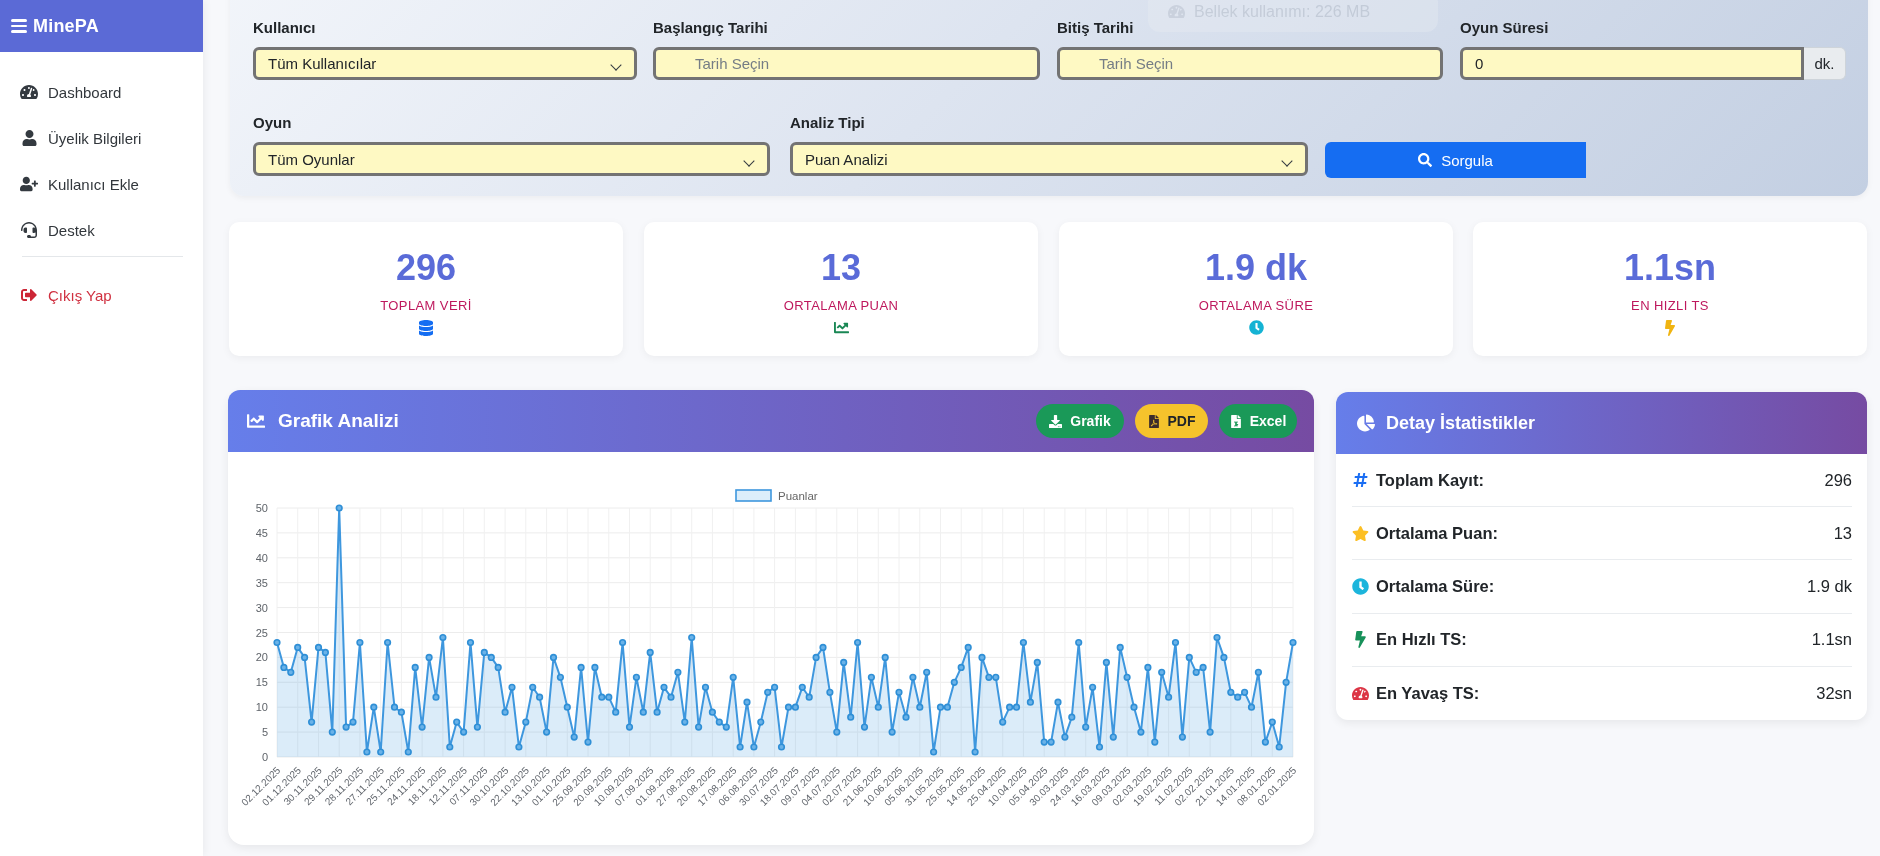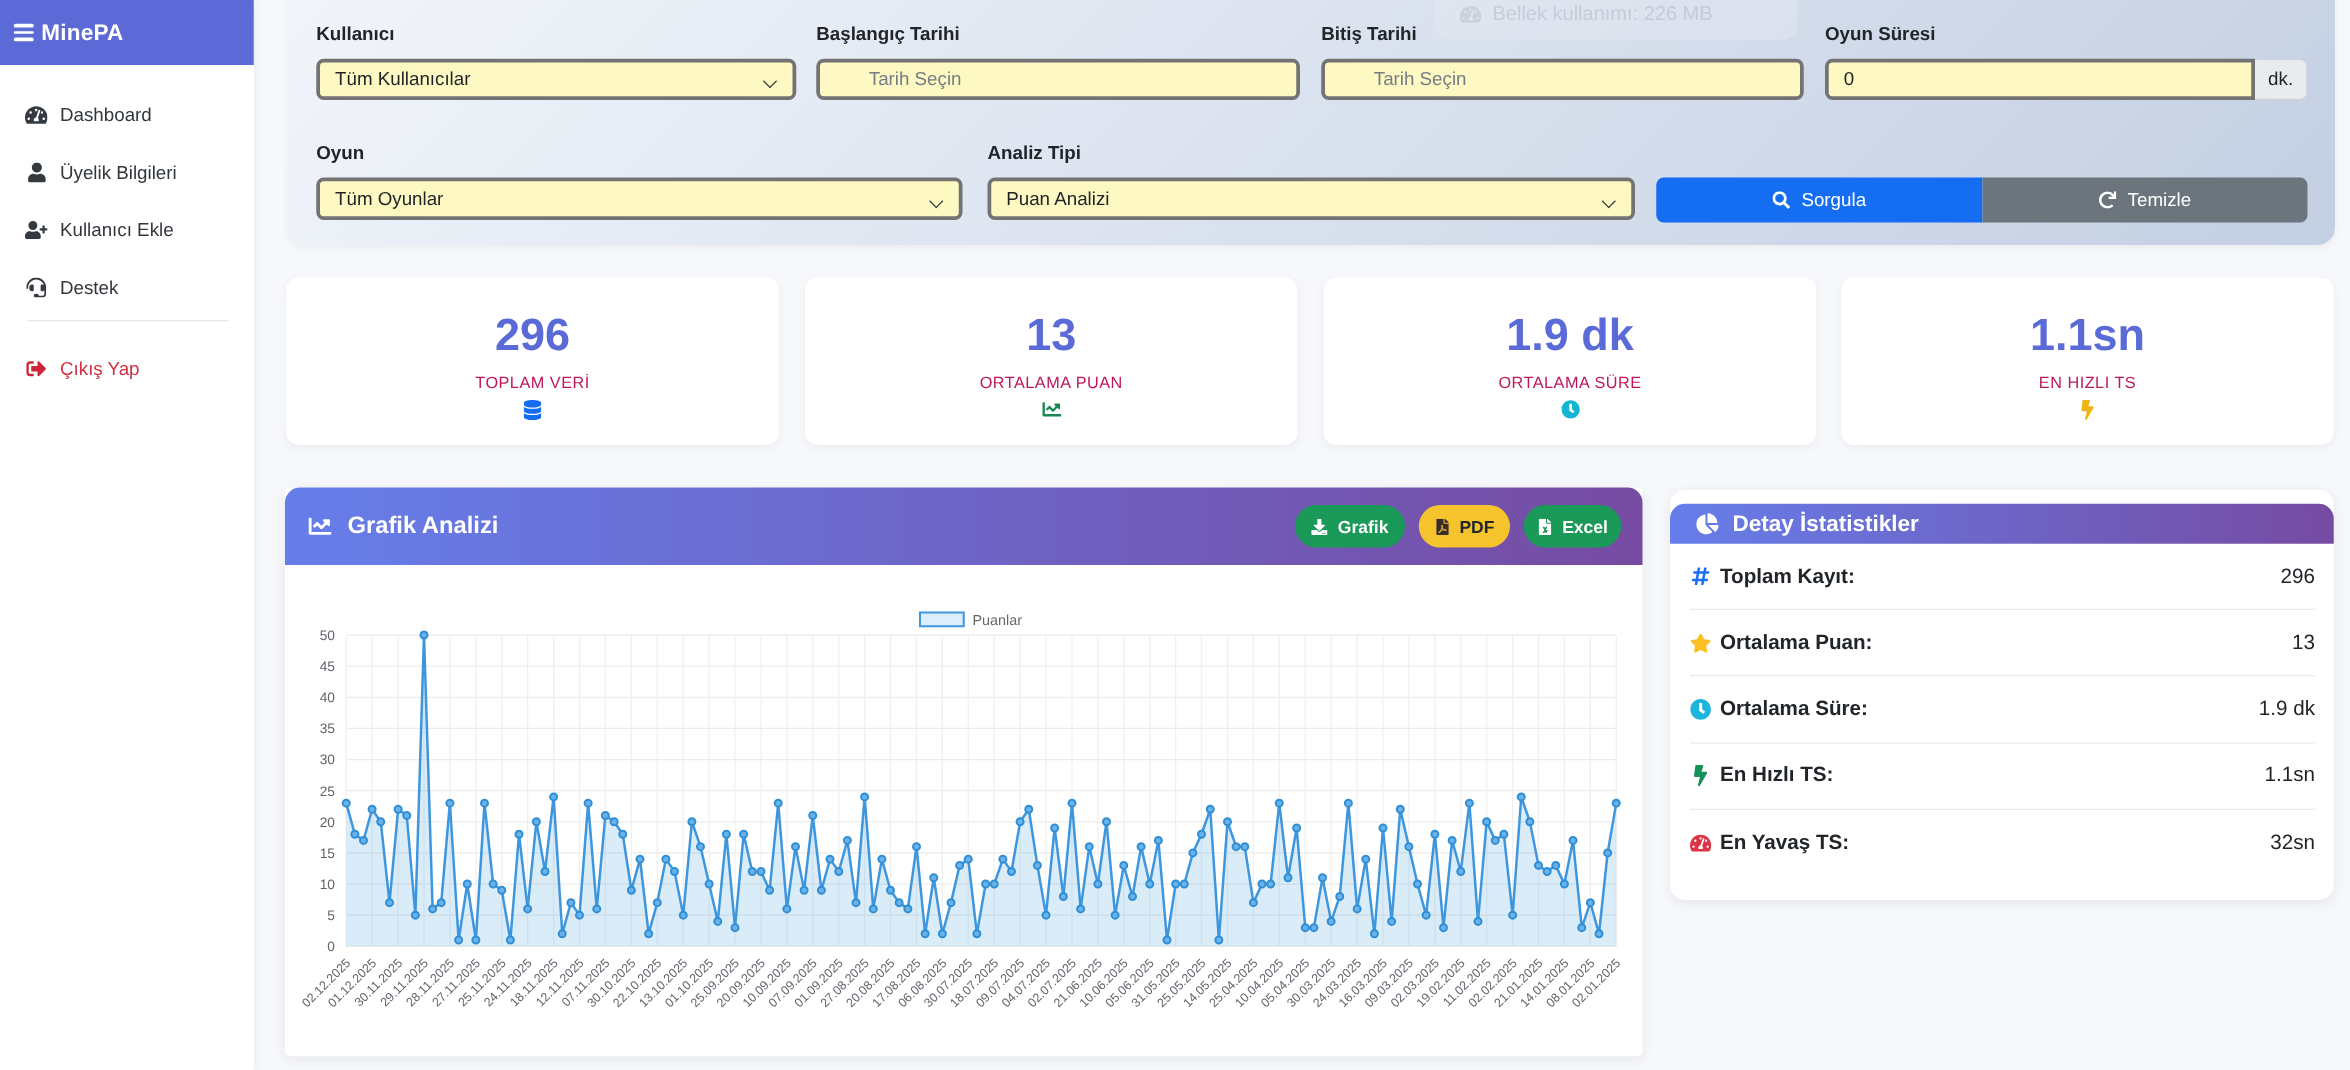--- a/index.html
+++ b/index.html
@@ -36,31 +36,31 @@
 .toast { position:absolute; left:945px; top:-9px; width:290px; height:41px; background:#edf0f4; opacity:.3; border-radius:12px; display:flex; align-items:center; gap:9px; padding-left:20px; color:#9ba2ac; font-size:16px; z-index:8; }
 .toast svg { fill:#a8aeb8; }
 
 
 .scard { position:absolute; top:222px; width:394px; height:134px; background:#fff; border-radius:10px; box-shadow:0 2px 8px rgba(0,0,0,.05); text-align:center; }
 .scard .num { margin-top:24px; font-size:36px; font-weight:bold; color:#5a6bd8; line-height:1.2; }
 .scard .lbl { margin-top:9px; font-size:13px; color:#be185d; letter-spacing:.4px; }
 .scard .sic { margin-top:7px; height:16px; }
 
 
-.ccard { position:absolute; left:25px; top:390px; width:1086px; height:455px; background:#fff; border-radius:4px; box-shadow:0 3px 10px rgba(0,0,0,.07); }
+.ccard { position:absolute; left:25px; top:390px; width:1086px; height:455px; background:#fff; border-radius:16px; box-shadow:0 3px 10px rgba(0,0,0,.07); }
 .chead { height:62px; border-radius:12px 12px 0 0; background:linear-gradient(90deg,#667eea,#764ba2); display:flex; align-items:center; padding:0 17px 0 18px; }
 .chead .ttl { color:#fff; font-size:19px; font-weight:bold; margin-left:12px; }
 .chead .sp { flex:1; }
 .pill { height:34px; border-radius:18px; display:flex; align-items:center; justify-content:center; gap:8px; font-size:14px; font-weight:bold; margin-left:11px; }
 .pill.green { background:#1a9958; color:#fff; }
 .pill.yellow { background:#f5c32c; color:#212529; }
 
 
 .dcard { position:absolute; left:1133px; top:392px; width:531px; height:328px; background:#fff; border-radius:12px; box-shadow:0 3px 10px rgba(0,0,0,.07); }
-.dhead { height:32px; border-radius:12px 12px 0 0; background:linear-gradient(90deg,#667eea,#764ba2); display:flex; align-items:center; padding-left:21px;margin-top:11px; }
+.dhead { height:62px; border-radius:12px 12px 0 0; background:linear-gradient(90deg,#667eea,#764ba2); display:flex; align-items:center; padding-left:21px; }
 .dhead .ttl { color:#fff; font-size:18px; font-weight:bold; margin-left:11px; }
 .drow { display:flex; align-items:center; height:53.2px; margin:0 15px 0 16px; border-bottom:1px solid #e9ecef; }
 .drow:last-child { border-bottom:none; }
 .drow .dic { width:17px; display:flex; justify-content:center; }
 .drow .dlb { font-size:16.5px; font-weight:bold; color:#212529; margin-left:7px; }
 .drow .dvl { margin-left:auto; font-size:16.5px; color:#212529; }
 </style>
 </head>
 <body>
 
@@ -85,25 +85,20 @@
 
   <div class="flabel" style="left:50px; top:114px;">Oyun</div>
   <div class="fctl" style="left:50px; top:142px; width:517px; height:34px;">Tüm Oyunlar<span class="chev" style="top:12px;"></span></div>
   <div class="flabel" style="left:587px; top:114px;">Analiz Tipi</div>
   <div class="fctl" style="left:587px; top:142px; width:518px; height:34px;">Puan Analizi<span class="chev" style="top:12px;"></span></div>
   <div class="btn btn-primary" style="left:1122px; top:142px; width:261px; border-radius:6px 0 0 6px;">
     <svg width="14" height="14" viewBox="0 0 512 512" fill="#fff">
         <path d="M505 442.7L405.3 343c-4.5-4.5-10.6-7-17-7H372c27.6-35.3 44-79.7 44-128C416 93.1 322.9 0 208 0S0 93.1 0 208s93.1 208 208 208c48.3 0 92.7-16.4 128-44v16.3c0 6.4 2.5 12.5 7 17l99.7 99.7c9.4 9.4 24.6 9.4 33.9 0l28.3-28.3c9.4-9.4 9.4-24.6.1-34zM208 336c-70.7 0-128-57.2-128-128 0-70.7 57.2-128 128-128 70.7 0 128 57.2 128 128 0 70.7-57.2 128-128 128z"></path>
       </svg>
     Sorgula</div>
-  <div class="btn btn-gray" style="left:1383px; top:142px; width:260px; border-radius:0 6px 6px 0;">
-    <svg width="14" height="14" viewBox="0 0 512 512" fill="#fff">
-        <path d="M500.3 0h-47.4a12 12 0 0 0-12 12.6l4 82.8A247.4 247.4 0 0 0 256 8C119.3 8 7.9 119.5 8 256.2 8.1 393.1 119.1 504 256 504a247.1 247.1 0 0 0 166.2-63.9 12 12 0 0 0 .5-17.4l-34-34a12 12 0 0 0-16.4-.6A176 176 0 1 1 402.1 157.8l-101.5-4.9a12 12 0 0 0-12.6 12v47.4a12 12 0 0 0 12 12h200.3a12 12 0 0 0 12-12V12a12 12 0 0 0-12-12z"></path>
-      </svg>
-    Temizle</div>
 
   <div class="scard" style="left:26px;">
     <div class="num">296</div>
     <div class="lbl">TOPLAM VERİ</div>
     <div class="sic"><svg width="14" height="16" viewBox="0 0 448 512" fill="#146df2">
           <path d="M448 73.1v45.7C448 159.1 347.7 192 224 192S0 159.1 0 118.9V73.1C0 32.9 100.3 0 224 0s224 32.9 224 73.1zM448 176v102.9C448 319.1 347.7 352 224 352S0 319.1 0 278.9V176c48.1 33.1 136.2 48.6 224 48.6S399.9 209.1 448 176zm0 160v102.9C448 479.1 347.7 512 224 512S0 479.1 0 438.9V336c48.1 33.1 136.2 48.6 224 48.6S399.9 369.1 448 336z"></path>
         </svg></div>
   </div>
   <div class="scard" style="left:441px;">
     <div class="num">13</div>

